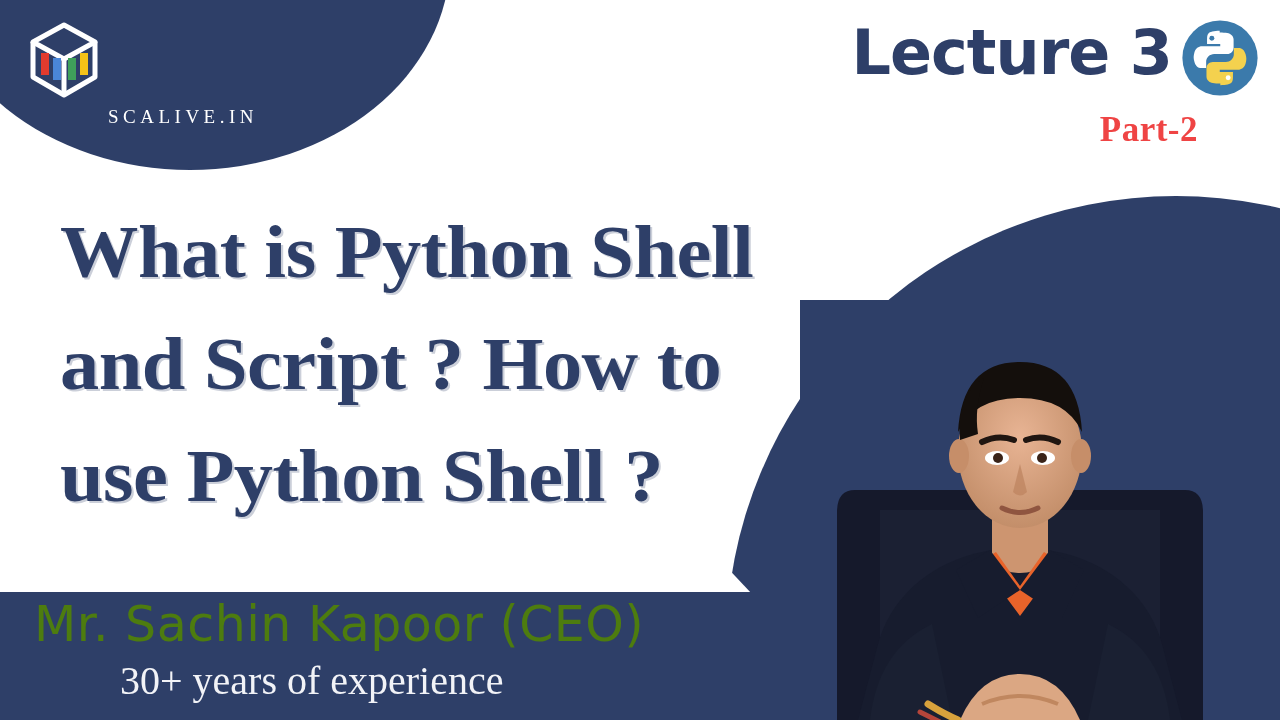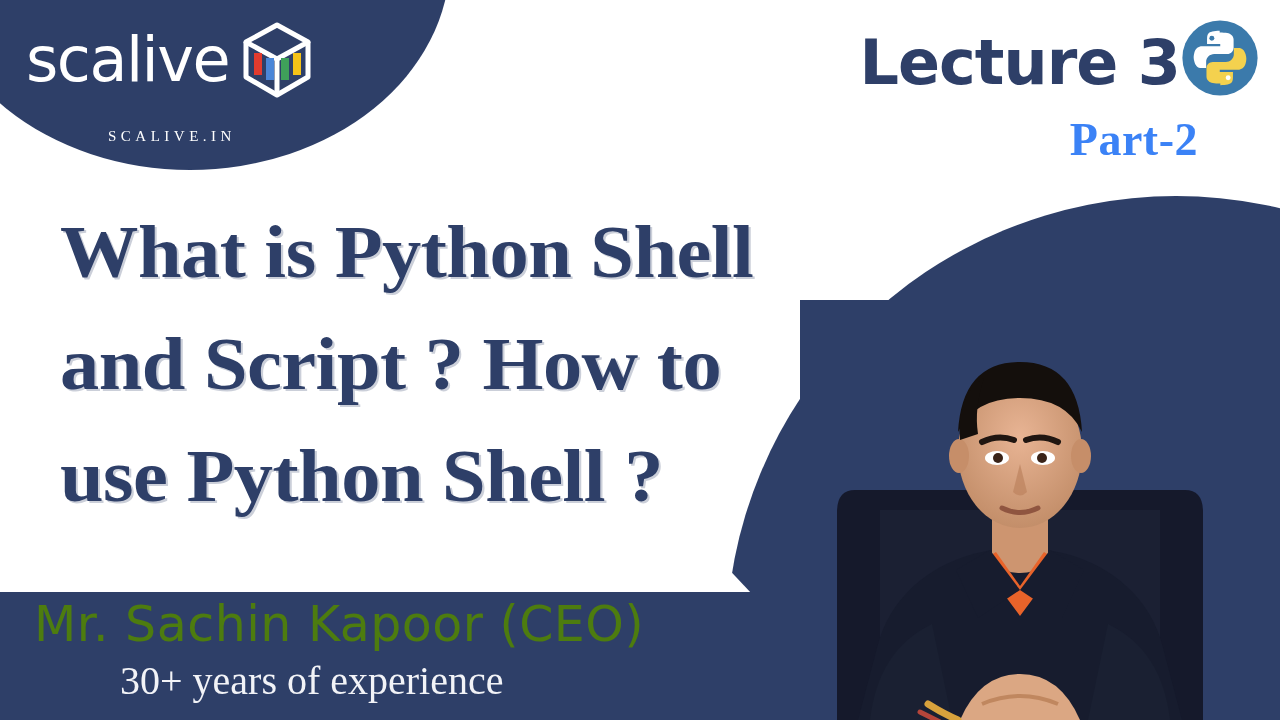--- a/index.html
+++ b/index.html
@@ -93,59 +93,59 @@
     letter-spacing: -1.5px;
   }
   .cube {
     width: 76px;
     height: 80px;
     display: block;
   }
   .brand-sub {
     position: absolute;
     left: 108px;
-    top: 128px;
+    top: 106px;
     color: #ffffff;
     font-family: "Liberation Serif", serif;
-    font-size: 15px;
+    font-size: 19px;
     letter-spacing: 4.5px;
     font-weight: 400;
     text-align: right;
   }
 
   
   .lecture-block {
     position: absolute;
     right: 20px;
     top: 18px;
     z-index: 5;
     text-align: right;
   }
   .lecture-line {
     display: flex;
-    align-items: flex-end;
+    align-items: flex-start;
     justify-content: flex-end;
-    gap: 0;
+    gap: 8px;
   }
   .lecture-title {
     color: #2e3f68;
     font-family: "DejaVu Sans", sans-serif;
     font-weight: bold;
     font-size: 62px;
     line-height: 70px;
     letter-spacing: -1px;
   }
   .py-logo { width: 80px; height: 80px; display: block; }
   .lecture-part {
-    color: #3b82f6;
+    color: #ef4444;
     font-family: "Liberation Serif", serif;
     font-weight: bold;
-    font-size: 46px;
+    font-size: 35px;
     line-height: 44px;
-    margin-top: 20px;
+    margin-top: 10px;
     margin-right: 62px;
     letter-spacing: 0.5px;
   }
 
   
   .headline {
     position: absolute;
     left: 60px;
     top: 196px;
     width: 850px;
@@ -259,21 +259,20 @@
         <path d="M182 404 q38 -16 76 0" stroke="#c0875f" stroke-width="4" fill="none"></path>
 
         <path d="M128 404 q16 10 30 16" stroke="#d8a23c" stroke-width="7" fill="none" stroke-linecap="round"></path>
         <path d="M120 412 q16 8 28 14" stroke="#b5453a" stroke-width="5" fill="none" stroke-linecap="round"></path>
       </g>
     </svg>
   </div>
 
   <div class="brand">
     <div class="brand-row">
-      <div class="brand-word">scalive</div>
       <span>
         <svg class="cube" viewBox="0 0 76 80">
           <g fill="none" stroke="#ffffff" stroke-width="5" stroke-linejoin="round">
             <path d="M38 5 L69 22 L38 39 L7 22 Z"></path>
             <path d="M7 22 L7 57 L38 75 L69 57 L69 22"></path>
             <path d="M38 39 L38 75"></path>
           </g>
           <rect x="15" y="33" width="8" height="22" fill="#e23b2e"></rect>
           <rect x="27" y="38" width="8" height="22" fill="#4a86d8"></rect>
           <rect x="42" y="38" width="8" height="22" fill="#3fa05a"></rect>

